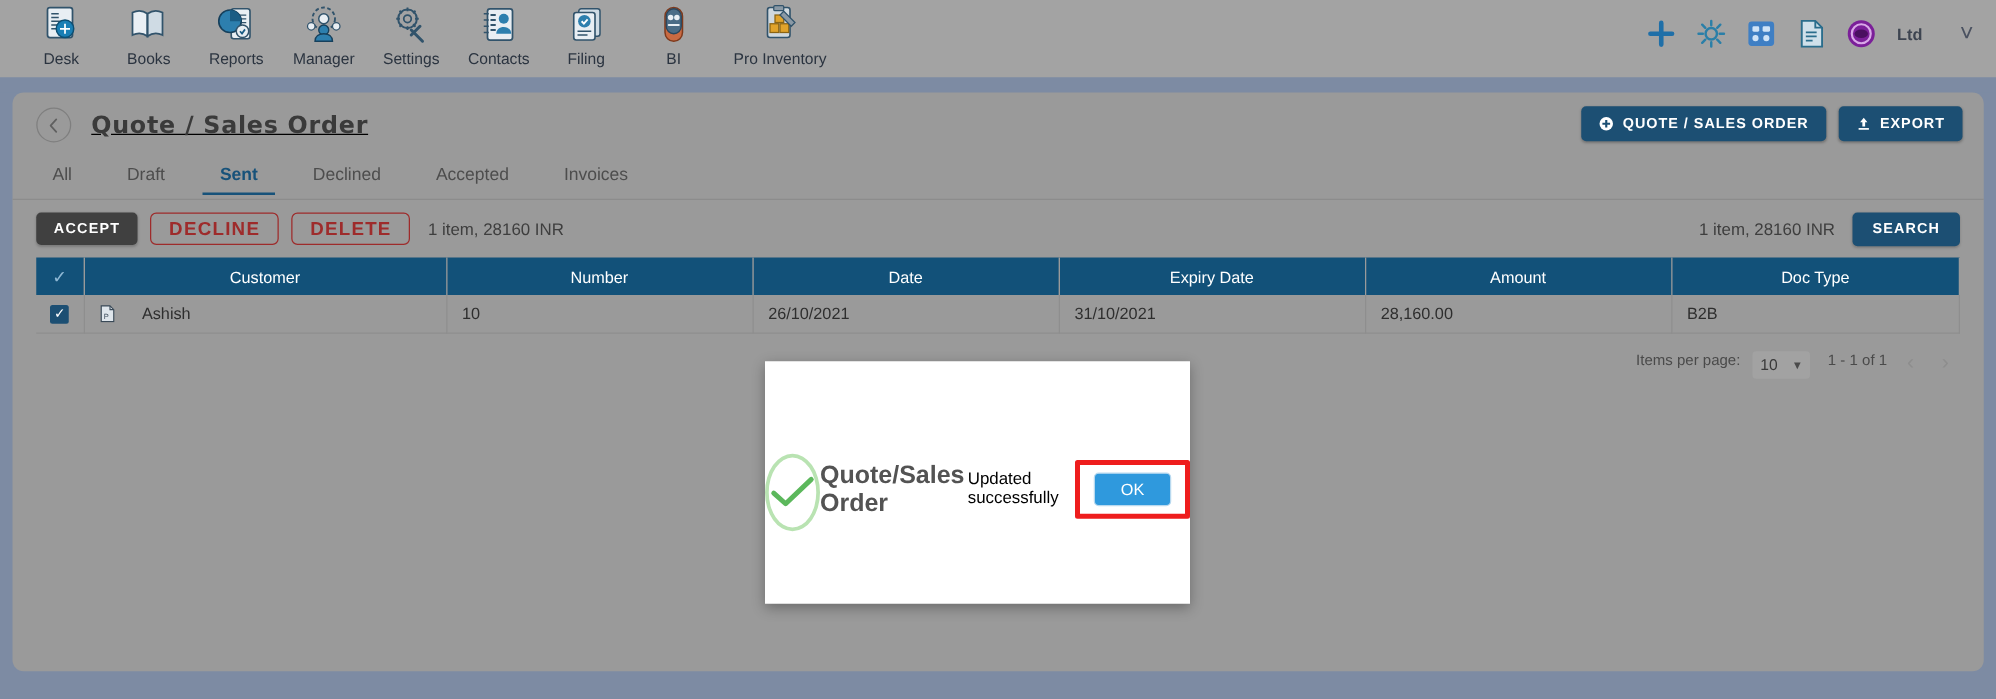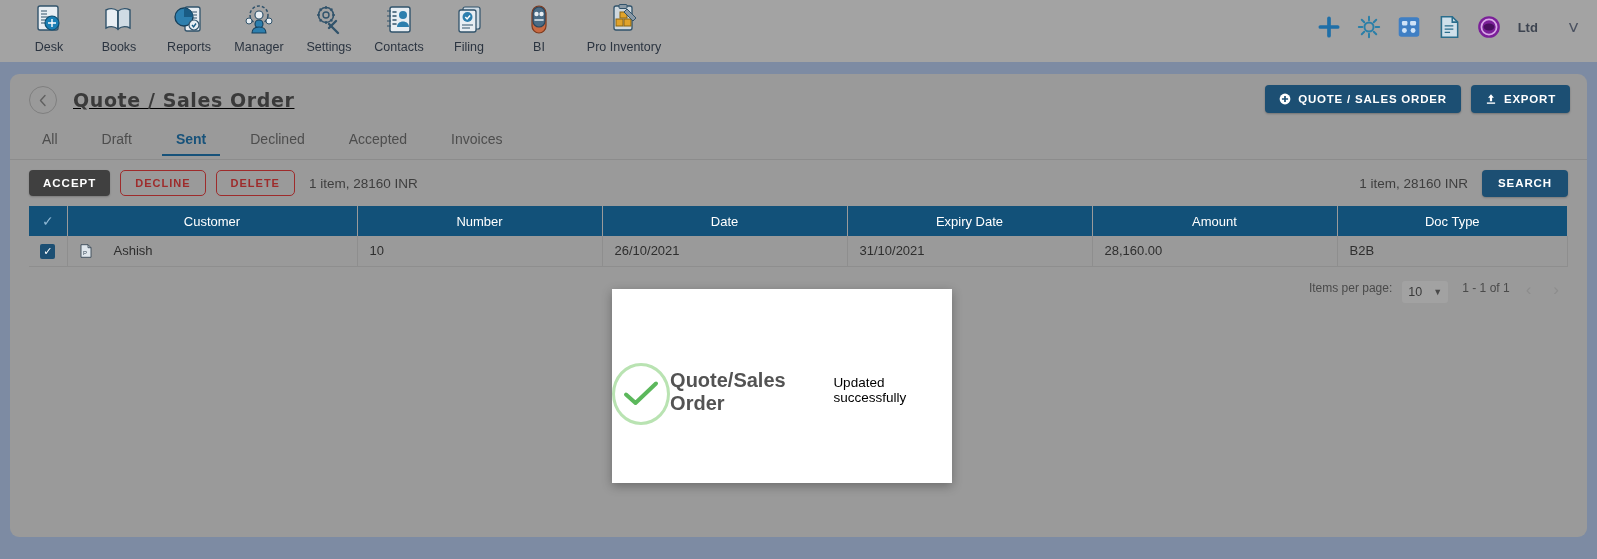--- a/index.html
+++ b/index.html
@@ -98,21 +98,21 @@
     gap: 10px;
   }
   .btn-accept {
     background: #404040; color: #ffffff; border: none; border-radius: 4px;
     height: 26px; padding: 0 14px; font-size: 11.5px; font-weight: bold;
     letter-spacing: 1px; cursor: pointer; box-shadow: 0 1px 2px rgba(0,0,0,.2);
     font-family: "Liberation Sans", sans-serif;
   }
   .btn-outline-red {
     background: transparent; color: #9e2b2b; border: 1px solid #9e2b2b;
-    border-radius: 5px; height: 26px; padding: 0 14px; font-size: 11px;
+    border-radius: 5px; height: 26px; padding: 0 14px; font-size: 15px;
     font-weight: bold; letter-spacing: 1px; cursor: pointer;
     font-family: "Liberation Sans", sans-serif;
   }
   .count-text { font-size: 13.5px; color: #3e3e3e; margin-left: 4px; }
   .ab-right { margin-left: auto; display: flex; align-items: center; gap: 14px; }
   .btn-search {
     background: #1c4f73; color: #ffffff; border: none; border-radius: 4px;
     height: 27px; padding: 0 16px; font-size: 11.5px; font-weight: bold;
     letter-spacing: 0.9px; cursor: pointer; box-shadow: 0 1px 2px rgba(0,0,0,.2);
     font-family: "Liberation Sans", sans-serif;
@@ -439,15 +439,18 @@
   </div>
 
   <div class="modal">
     <div class="check-circle">
       <svg width="38" height="30" viewBox="0 0 38 30">
         <path d="M4 15.5L13.5 24 34 4.5" fill="none" stroke="#5cb85c" stroke-width="4" stroke-linecap="round" stroke-linejoin="round"></path>
       </svg>
     </div>
     <div class="modal-title">Quote/Sales Order</div>
     <div class="modal-sub">Updated successfully</div>
+    <div class="ok-wrap">
+      <button class="btn-ok">OK</button>
+    </div>
   </div>
 
 </div>
 
 </body></html>

